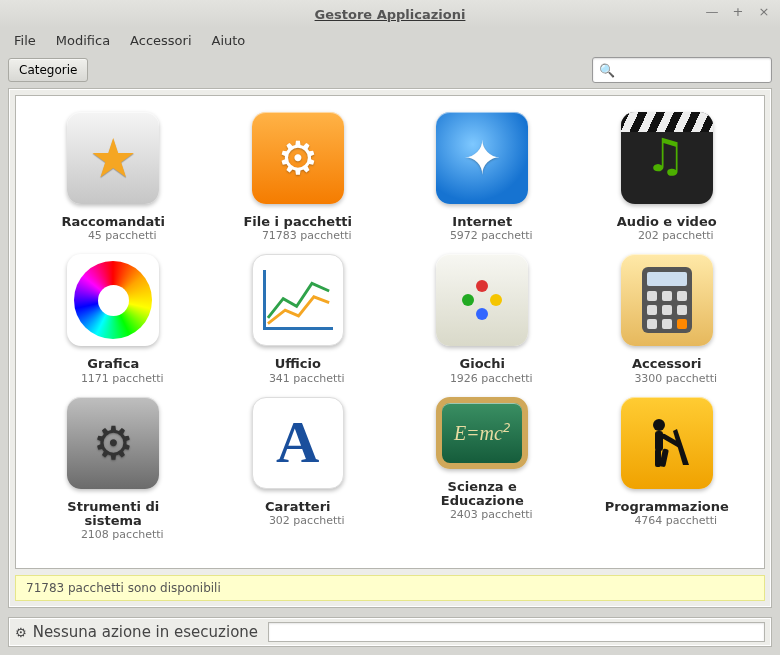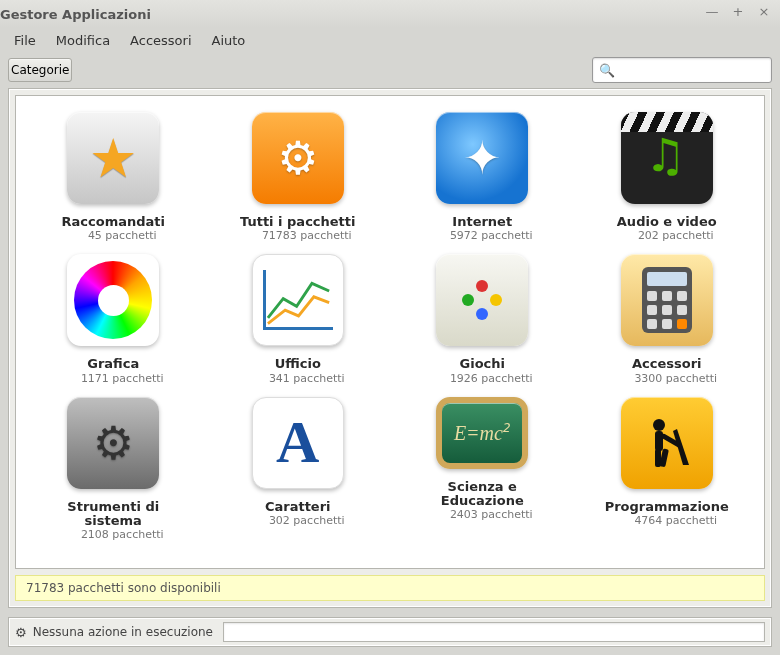--- a/index.html
+++ b/index.html
@@ -1,45 +1,45 @@
 <!DOCTYPE html>
 <html><head>
 <meta charset="utf-8">
 <style>
 * { box-sizing: border-box; margin: 0; padding: 0; font-family: "DejaVu Sans", "Liberation Sans", Arial, sans-serif; }
 body { background: #d6d6d2; width: 780px; height: 655px; overflow: hidden; font-size: 13px; color: #333; }
 
-.titlebar { height: 28px; background: linear-gradient(#e3e3df,#d6d6d2); display:flex; align-items:center; justify-content:flex-start; position:relative; }
+.titlebar { height: 28px; background: linear-gradient(#e3e3df,#d6d6d2); display:flex; align-items:center; justify-content:center; position:relative;text-decoration:underline; }
 .titlebar .title { font-weight:bold; color:#555; }
 .titlebar .win-controls { position:absolute; right:8px; top:4px; display:flex; gap:10px; color:#777; }
 .titlebar .win-controls span { cursor:pointer; width:16px; text-align:center; }
 
 .menubar { height: 24px; display:flex; align-items:center; padding:0 6px; gap:4px; }
 .menubar .menu-item { padding:2px 8px; cursor:pointer; }
 
 .toolbar { height: 36px; display:flex; align-items:center; padding:0 8px; }
-.toolbar-btn { background:linear-gradient(#f0f0ec,#d8d8d4); border:1px solid #a9a9a3; border-radius:3px; padding:4px 2px; font-size:12px; cursor:pointer; box-shadow: inset 0 1px 0 rgba(255,255,255,.5); }
+.toolbar-btn { background:linear-gradient(#f0f0ec,#d8d8d4); border:1px solid #a9a9a3; border-radius:3px; padding:4px 10px; font-size:12px; cursor:pointer; box-shadow: inset 0 1px 0 rgba(255,255,255,.5); }
 .toolbar-spacer { flex:1; }
 .search-wrap { display:flex; align-items:center; background:#fff; border:1px solid #999; border-radius:3px; padding:2px 6px; width:180px; height:26px; box-shadow: inset 0 1px 2px rgba(0,0,0,.15); }
 .search-wrap .search-icon { color:#555; margin-right:4px; font-size:13px; }
 .search-wrap input { border:none; outline:none; flex:1; font-size:13px; background:transparent; }
 
 .main-frame { margin:0 8px; border:1px solid #b5b5af; background:#edede9; padding:6px; height:520px; display:flex; flex-direction:column; box-shadow: inset 0 0 0 1px #fff; }
 .categories-pane { flex:1; background:#fff; border:1px solid #b5b5af; overflow:auto; padding:12px 10px; }
 .grid { display:grid; grid-template-columns: repeat(4, 1fr); gap:4px 10px; }
 .cat-item { display:flex; flex-direction:column; align-items:center; text-align:center; cursor:pointer; padding:4px; border-radius:4px; }
 .cat-icon { width:92px; height:92px; border-radius:14px; display:flex; align-items:center; justify-content:center; position:relative; box-shadow: 0 2px 4px rgba(0,0,0,.25), inset 0 1px 0 rgba(255,255,255,.5); }
 .cat-label { font-weight:bold; font-size:13px; color:#2a2a2a; margin-top:11px; line-height:1.1; max-width:140px; }
 .cat-count { font-size:11px; color:#777;margin-left:18px; }
 
 .status-yellow { margin-top:6px; background:#ffffcc; border:1px solid #e6e68a; padding:5px 10px; font-size:12px; color:#555; }
 
 .bottom-bar { position:absolute; left:8px; right:8px; bottom:8px; height:30px; border:1px solid #b5b5af; background:#edede9; display:flex; align-items:center; padding:0 6px; gap:6px; box-shadow: inset 0 0 0 1px #fff; }
 .bottom-bar .gear { color:#444; }
-.bottom-bar .status-text { font-size:12px; color:#444; }
+.bottom-bar .status-text { font-size:15px; color:#444; }
 .bottom-bar .progress-frame { flex:1; height:20px; border:1px solid #b5b5af; background:#fff; margin-left:4px; box-shadow: inset 0 1px 2px rgba(0,0,0,.1);}
 
 
 .ico-recommended { background:linear-gradient(#f5f5f5,#c6c6c6); }
 .ico-all { background:linear-gradient(#ffb347,#f57c00); }
 .ico-internet { background:radial-gradient(circle at 40% 35%, #7ec8ff, #1673d1 70%); }
 .ico-audio { background:#222; }
 .ico-graphics { background:#fff; }
 .ico-office { background:#fff; border:1px solid #ddd; }
 .ico-games { background:linear-gradient(#f7f7f2,#d9d9c9); }
@@ -119,21 +119,21 @@
             <span class="star">★</span>
           </div>
         <div class="cat-label">Raccomandati</div>
         <div class="cat-count">45 pacchetti</div>
       </div>
 
       <div class="cat-item">
         <div class="cat-icon ico-all">
             <span class="glyph">⚙</span>
           </div>
-        <div class="cat-label">Tutti i pacchetti</div>
+        <div class="cat-label">File i pacchetti</div>
         <div class="cat-count">71783 pacchetti</div>
       </div>
 
       <div class="cat-item">
         <div class="cat-icon ico-internet">
             <span class="glyph">✦</span>
           </div>
         <div class="cat-label">Internet</div>
         <div class="cat-count">5972 pacchetti</div>
       </div>

